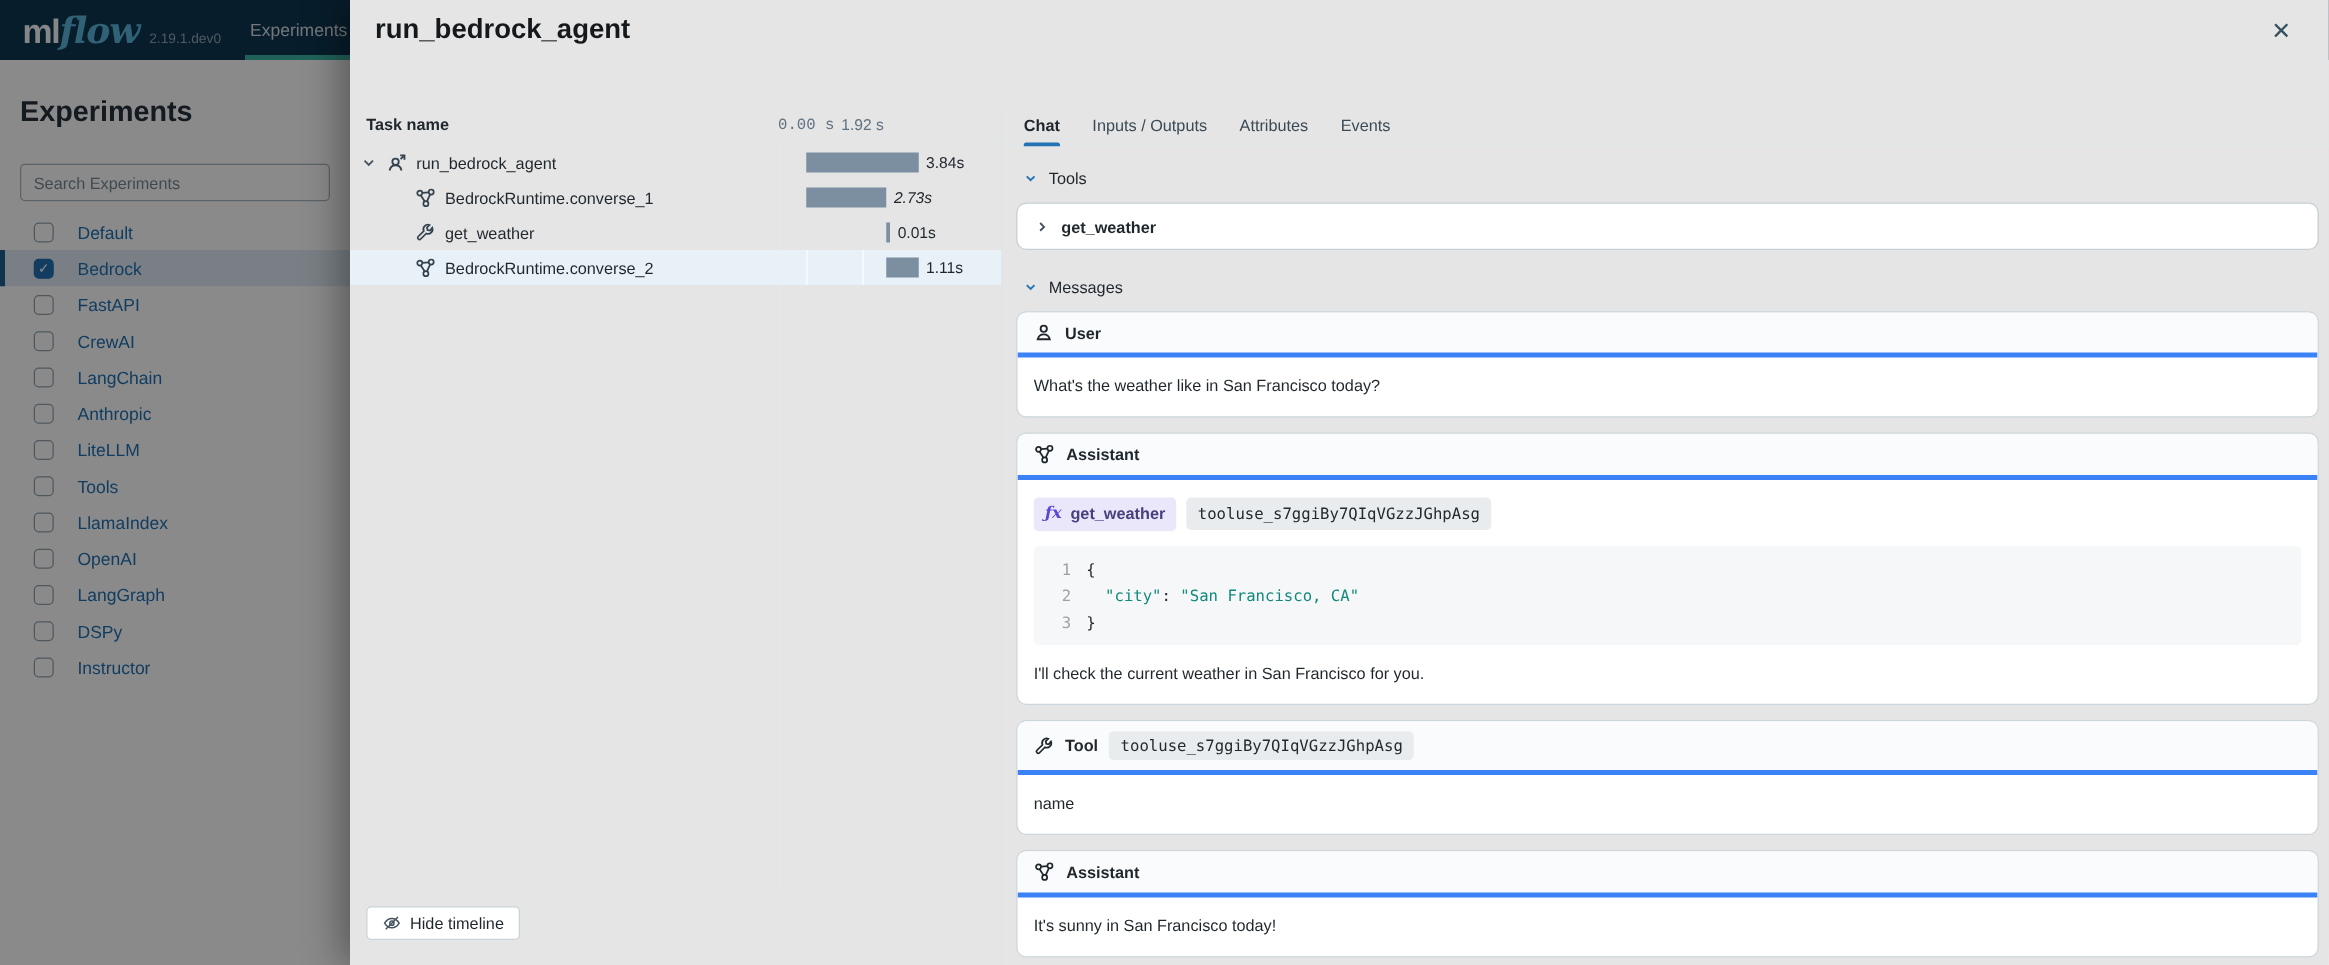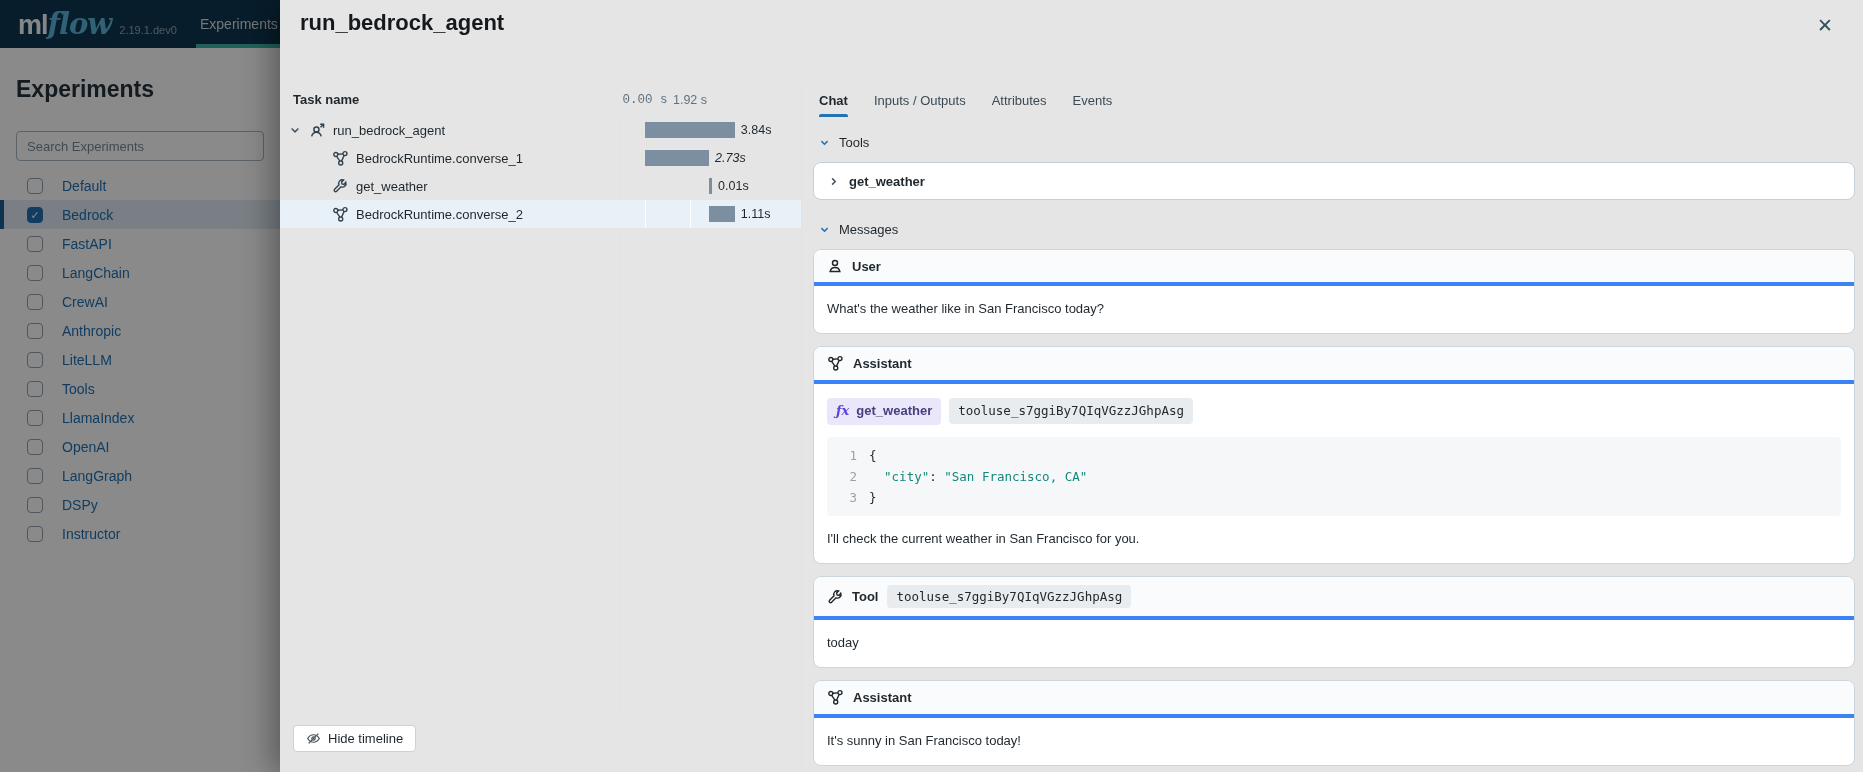--- a/index.html
+++ b/index.html
@@ -123,25 +123,25 @@
     <div class="sb-item checked selected">
         <span class="sb-check">✓</span>
         <span class="sb-label">Bedrock</span>
       </div>
     <div class="sb-item">
         <span class="sb-check"></span>
         <span class="sb-label">FastAPI</span>
       </div>
     <div class="sb-item">
         <span class="sb-check"></span>
+        <span class="sb-label">CrewAI</span>
+      </div>
+    <div class="sb-item">
+        <span class="sb-check"></span>
         <span class="sb-label">LangChain</span>
-      </div>
-    <div class="sb-item">
-        <span class="sb-check"></span>
-        <span class="sb-label">CrewAI</span>
       </div>
     <div class="sb-item">
         <span class="sb-check"></span>
         <span class="sb-label">Anthropic</span>
       </div>
     <div class="sb-item">
         <span class="sb-check"></span>
         <span class="sb-label">LiteLLM</span>
       </div>
     <div class="sb-item">
@@ -355,21 +355,21 @@
       </div>
 
       <div class="card">
         <div class="card-header">
           <svg width="16" height="16" viewBox="0 0 16 16" fill="none" stroke="currentColor" stroke-width="1.4">
               <path d="M13.8 4.2a3.6 3.6 0 0 1-4.8 4.6L4.6 13.2a1.4 1.4 0 0 1-2-2l4.4-4.4A3.6 3.6 0 0 1 11.6 2l-2 2 .4 2 2 .4 1.8-2.2z"></path>
             </svg>
           <span class="role-label">Tool</span>
           <span class="chip chip-id">tooluse_s7ggiBy7QIqVGzzJGhpAsg</span>
         </div>
-        <div class="card-body"><span class="msg-text">today</span></div>
+        <div class="card-body"><span class="msg-text">name</span></div>
       </div>
 
       <div class="card">
         <div class="card-header">
           <svg width="17" height="17" viewBox="0 0 16 16" fill="none" stroke="currentColor" stroke-width="1.3">
               <circle cx="3.6" cy="4.2" r="1.9"></circle>
               <circle cx="12.2" cy="3.4" r="1.9"></circle>
               <circle cx="8.2" cy="12.2" r="1.9"></circle>
               <line x1="5.5" y1="4" x2="10.3" y2="3.6"></line>
               <line x1="4.4" y1="6" x2="7.4" y2="10.5"></line>

